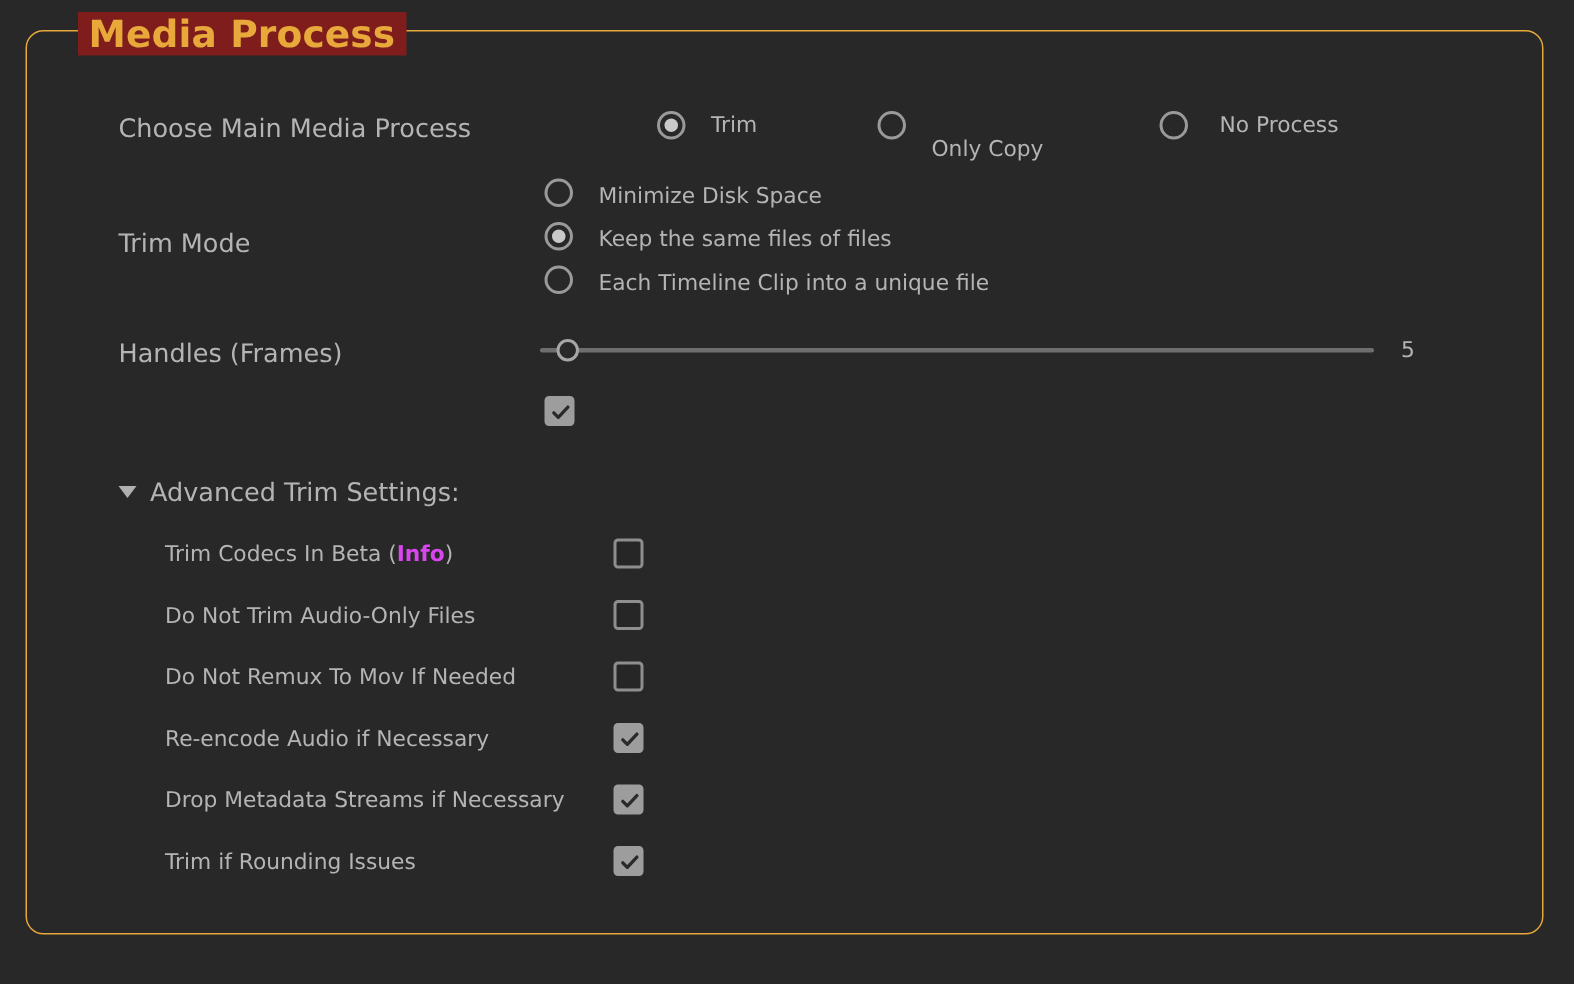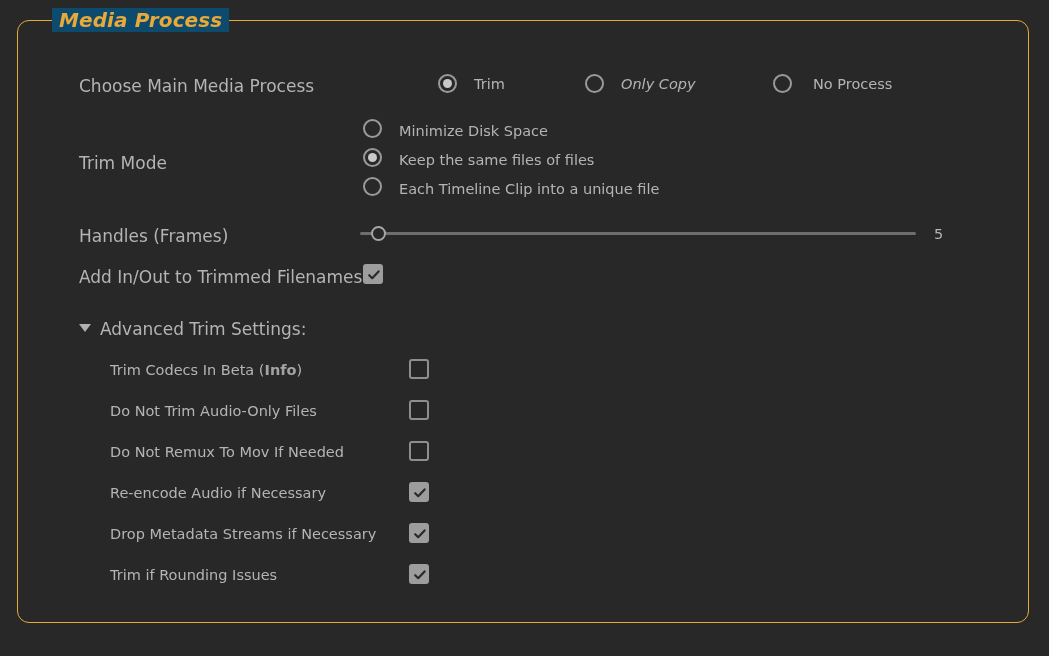--- a/index.html
+++ b/index.html
@@ -25,28 +25,27 @@
     height: 603px;
     border: 1px solid #e8a83a;
     border-radius: 12px;
     box-sizing: border-box;
   }
   .group-title {
     position: absolute;
     left: 52px;
     top: 8px;
     padding: 0 7px;
-    background: #0c4a6e;
+    background: #7f1d1d;
     color: #e8a83a;
-    font-size: 20px;
+    font-size: 25px;
     font-weight: bold;
     letter-spacing: 0.1px;
     white-space: nowrap;
     z-index: 3;
-    font-style: italic;
   }
 
   .panel {
     position: absolute;
     left: 0; top: 0;
     width: 1049px;
     height: 656px;
   }
 
   .row-label {
@@ -140,60 +139,59 @@
     border-top: 8px solid #b0b0b0;
   }
 
   .adv-label {
     position: absolute;
     font-size: 14.5px;
     color: #b4b4b4;
     white-space: nowrap;
   }
   .link {
-    color: #a3a3a3;
+    color: #d946ef;
     font-weight: bold;
   }
 </style>
 </head>
 <body>
 
 <div class="panel">
 
   <div class="groupbox"></div>
   <div class="group-title">Media Process</div>
 
   <div class="row-label" style="left:79px; top:76px;">Choose Main Media Process</div>
 
   <div class="radio checked" style="left:438px; top:74px;"></div>
   <div class="radio-label" style="left:474px; top:76px;">Trim</div>
 
   <div class="radio" style="left:585px; top:74px;"></div>
-  <div class="radio-label" style="left:621px; top:76px;font-style:italic;">Only Copy</div>
+  <div class="radio-label" style="left:621px; top:92px;">Only Copy</div>
 
   <div class="radio" style="left:773px; top:74px;"></div>
   <div class="radio-label" style="left:813px; top:76px;">No Process</div>
 
   <div class="row-label" style="left:79px; top:153px;">Trim Mode</div>
 
   <div class="radio" style="left:363px; top:119px;"></div>
   <div class="radio-label" style="left:399px; top:123px;">Minimize Disk Space</div>
 
   <div class="radio checked" style="left:363px; top:148px;"></div>
   <div class="radio-label" style="left:399px; top:152px;">Keep the same files of files</div>
 
   <div class="radio" style="left:363px; top:177px;"></div>
   <div class="radio-label" style="left:399px; top:181px;">Each Timeline Clip into a unique file</div>
 
   <div class="row-label" style="left:79px; top:226px;">Handles (Frames)</div>
   <div class="slider-track" style="left:360px; top:232px; width:556px;"></div>
   <div class="slider-handle" style="left:371px; top:226px;"></div>
   <div class="slider-value" style="left:934px; top:226px;">5</div>
 
-  <div class="row-label" style="left:79px; top:267px;">Add In/Out to Trimmed Filenames</div>
   <div class="checkbox checked" style="left:363px; top:264px;">
     <svg width="16" height="16" viewBox="0 0 16 16">
       <path d="M3.2 8.2 L6.2 11.2 L12.6 4.4" stroke="#2a2a2a" stroke-width="2.2" fill="none" stroke-linecap="round" stroke-linejoin="round"></path>
     </svg>
   </div>
 
   <div class="tri" style="left:79px; top:324px;"></div>
   <div class="adv-header" style="left:100px; top:319px;">Advanced Trim Settings:</div>
 
   <div class="adv-label" style="left:110px; top:362px;"><span>Trim Codecs In Beta (</span><span class="link">Info</span><span>)</span></div>

